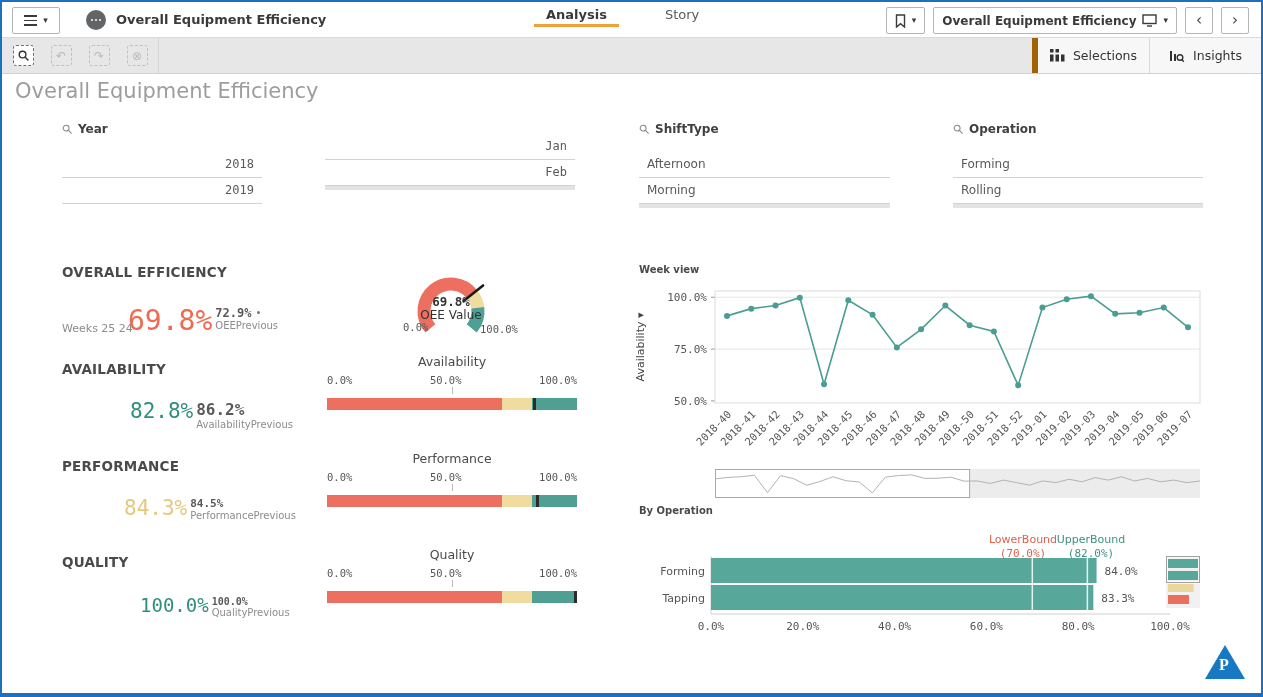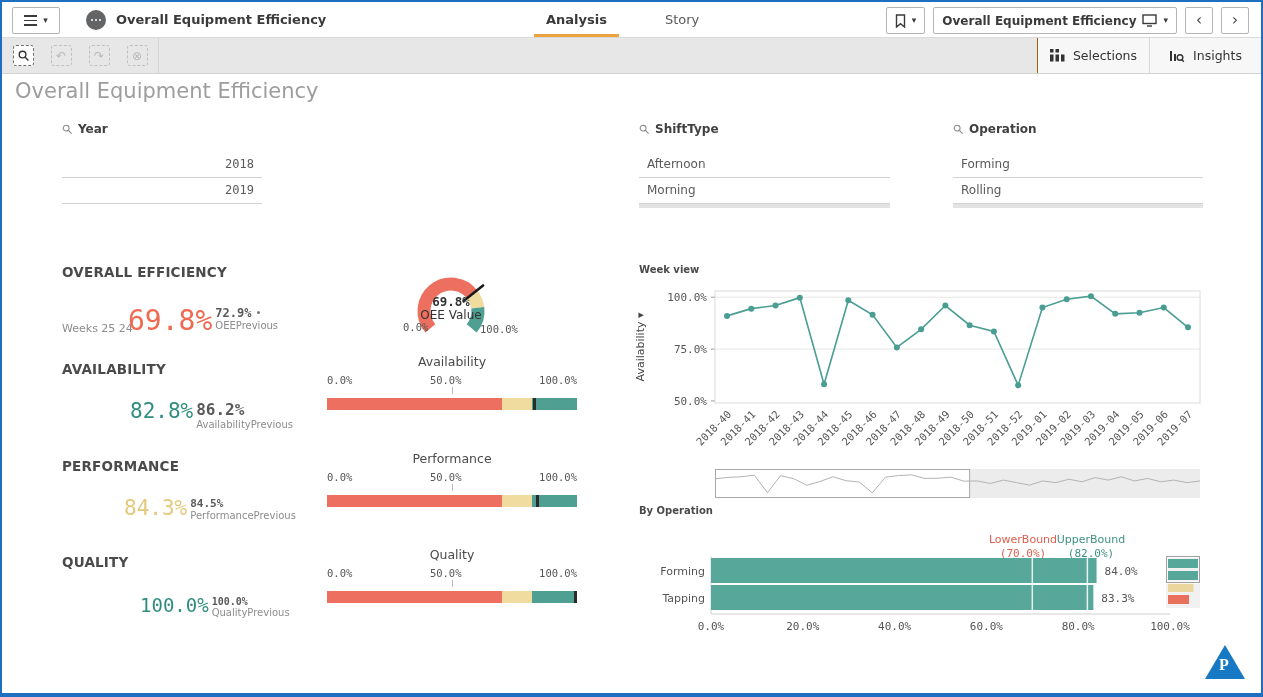--- a/index.html
+++ b/index.html
@@ -15,38 +15,38 @@
   .menu-btn{position:absolute;left:10px;top:5px;width:46px;height:25px;border:1px solid #b5b5b5;border-radius:2px;
     display:flex;align-items:center;justify-content:center;gap:6px;background:#fff;cursor:pointer;}
   .hamburger{display:flex;flex-direction:column;gap:2.5px;}
   .hamburger i{display:block;width:13px;height:1.8px;background:#3a3a3a;}
   .caret{font-size:9px;color:#3a3a3a;line-height:1;}
   .app-logo{position:absolute;left:84px;top:8px;width:20px;height:20px;border-radius:50%;background:#636466;
     display:flex;align-items:center;justify-content:center;gap:1.5px;}
   .app-logo i{width:2.5px;height:2.5px;border-radius:50%;background:#fff;display:block;}
   .app-title{position:absolute;left:114px;top:10px;font-size:13px;font-weight:bold;color:#3a3a3a;}
   .tabs{position:absolute;left:540px;top:0;height:35px;display:flex;gap:50px;}
-  .tab{height:35px;display:flex;align-items:center;font-size:13px;color:#595959;cursor:pointer;position:relative;padding:0 4px;}
+  .tab{height:25px;display:flex;align-items:center;font-size:13px;color:#595959;cursor:pointer;position:relative;padding:0 4px;}
   .tab.active{font-weight:bold;color:#3a3a3a;}
   .tab.active:after{content:"";position:absolute;left:-8px;right:-8px;bottom:0;height:3px;background:#eda23c;}
   .tb-right{position:absolute;right:12px;top:5px;display:flex;gap:8px;align-items:center;}
   .tb-btn{height:25px;border:1px solid #b5b5b5;border-radius:2px;background:#fff;display:flex;align-items:center;
     justify-content:center;gap:6px;padding:0 8px;cursor:pointer;font-size:12px;color:#3a3a3a;}
   .sheet-btn{font-weight:bold;}
   .chev{font-size:15px;color:#3a3a3a;line-height:1;}
   .sq{width:26px;padding:0;}
 
   
   .toolbar{position:absolute;top:36px;left:0;right:0;height:35px;background:#e7e7e7;border-bottom:1px solid #d2d2d2;}
   .tool-ic{position:absolute;top:5px;width:26px;height:25px;display:flex;align-items:center;justify-content:center;cursor:pointer;}
   .dash-box{width:19px;height:19px;border:1px dashed #c0c0c0;border-radius:3px;display:flex;align-items:center;justify-content:center;
     color:#b9b9b9;font-size:12px;}
   .tool-ic.on .dash-box{border-color:#6f6f6f;background:#fff;color:#333;}
   .tool-sep{position:absolute;left:156px;top:0;bottom:0;width:1px;background:#d5d5d5;}
-  .tool-right{position:absolute;right:0;top:0;bottom:0;width:223px;background:#f7f7f7;border-left:1px solid #a16207;display:flex;}
+  .tool-right{position:absolute;right:0;top:0;bottom:0;width:223px;background:#f7f7f7;border-left:6px solid #a16207;display:flex;}
   .tool-tab{flex:1;display:flex;align-items:center;justify-content:center;gap:8px;font-size:12.5px;color:#333;cursor:pointer;}
   .tool-tab + .tool-tab{border-left:1px solid #d9d9d9;}
 
   
   .page-title{position:absolute;left:13px;top:77px;font-size:21px;color:#9d9d9d;font-weight:normal;margin:0;}
 
   .filter{position:absolute;top:118px;}
   .f-label{display:flex;align-items:center;gap:5px;font-size:12px;font-weight:bold;color:#404040;height:18px;}
   .f-items{margin-top:14px;}
   .f-item{height:25px;line-height:25px;font-size:12px;color:#595959;border-bottom:1px solid #d2d2d2;padding:0 8px;cursor:pointer;}
@@ -182,20 +182,25 @@
           <line x1="7" y1="7" x2="10.5" y2="10.5" stroke="#8a8a8a" stroke-width="1.2"></line>
         </svg>
       <span>Year</span>
     </div>
     <div class="f-items">
       <div class="f-item mono">2018</div>
       <div class="f-item mono">2019</div>
     </div>
   </div>
   <div class="filter f-right" style="left:323px;width:250px;">
+    <div class="f-items">
+      <div class="f-item mono">Jan</div>
+      <div class="f-item mono">Feb</div>
+      <div class="f-hint"></div>
+    </div>
   </div>
   <div class="filter" style="left:637px;width:251px;">
     <div class="f-label">
       <svg width="11" height="11" viewBox="0 0 12 12">
           <circle cx="4.5" cy="4.5" r="3.2" fill="none" stroke="#8a8a8a" stroke-width="1.2"></circle>
           <line x1="7" y1="7" x2="10.5" y2="10.5" stroke="#8a8a8a" stroke-width="1.2"></line>
         </svg>
       <span>ShiftType</span>
     </div>
     <div class="f-items">

